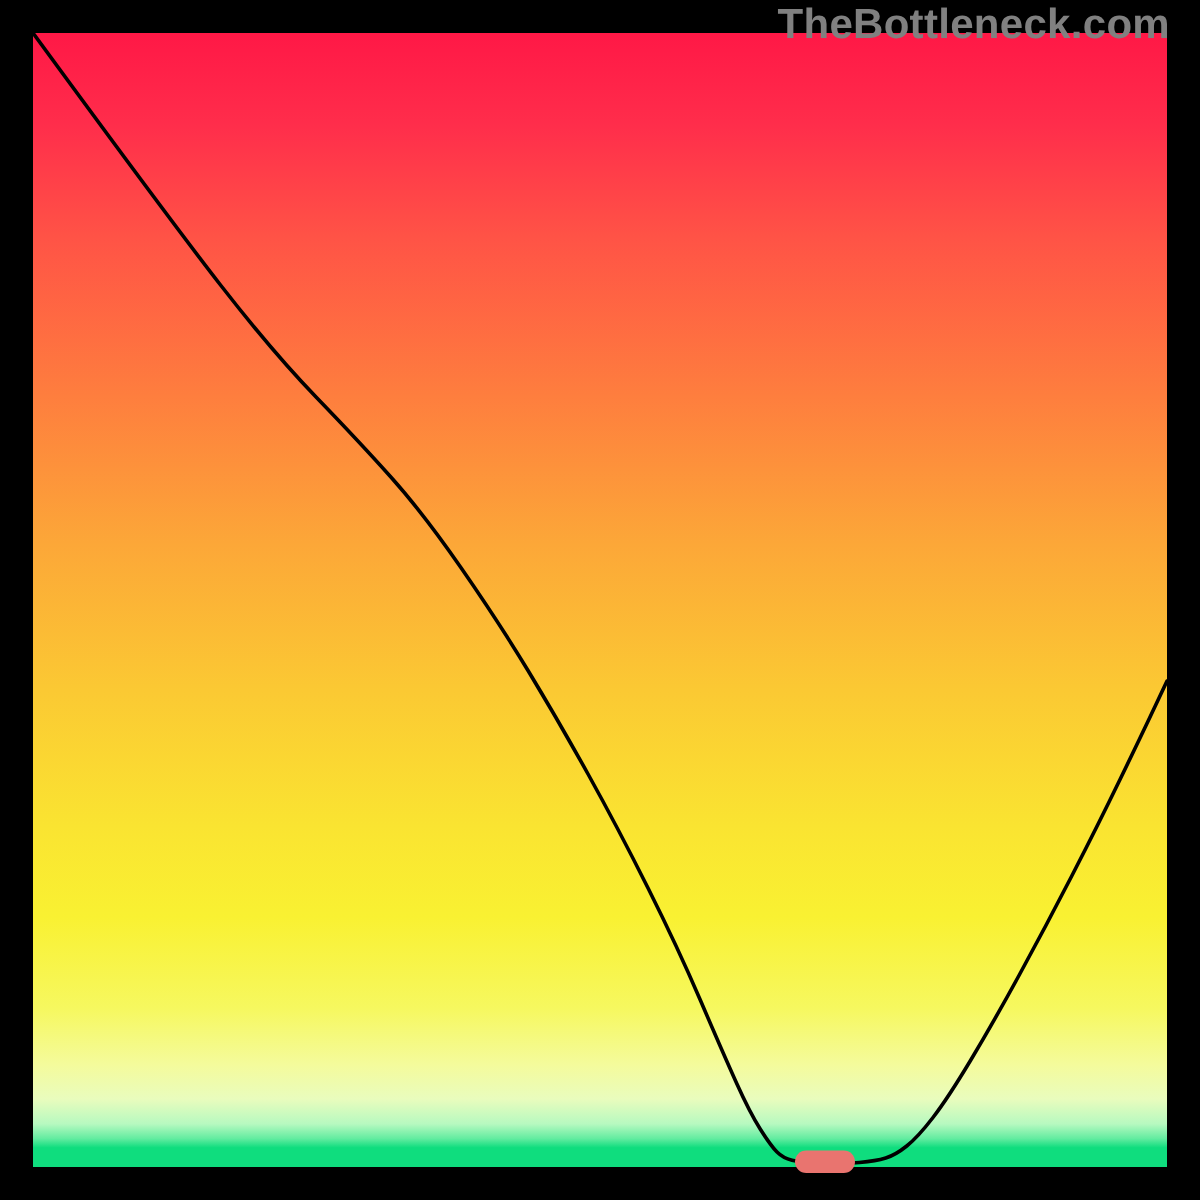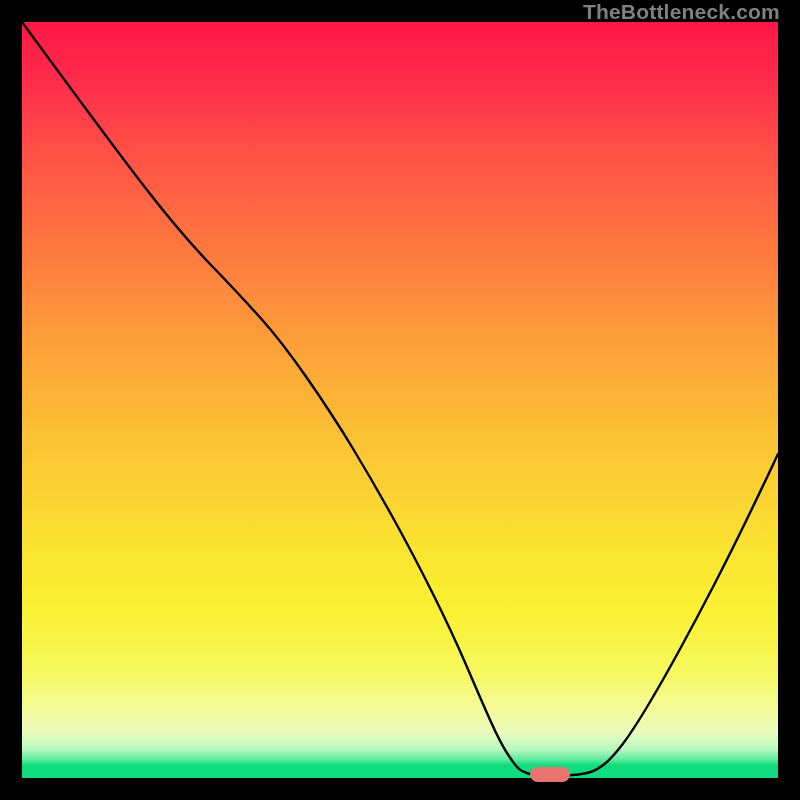--- a/index.html
+++ b/index.html
@@ -60,21 +60,21 @@
   .marker {
     position: absolute;
     border-radius: 10px;
     background: #E9746F;
   }
   .attribution {
     position: absolute;
     top: 0px;
     right: 20px;
     font-family: Arial, Helvetica, sans-serif;
-    font-size: 21px;
+    font-size: 28px;
     font-weight: 600;
     color: #808080;
     letter-spacing: 0.2px;
   }
 </style>
 </head>
 <body>
 
 <div class="chart-frame">
   <div class="plot-area">

